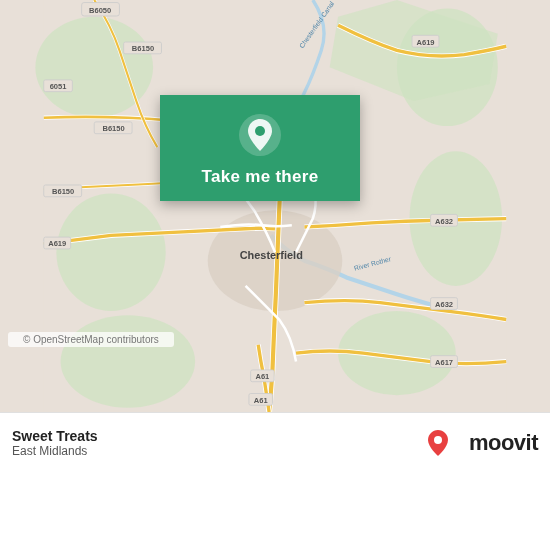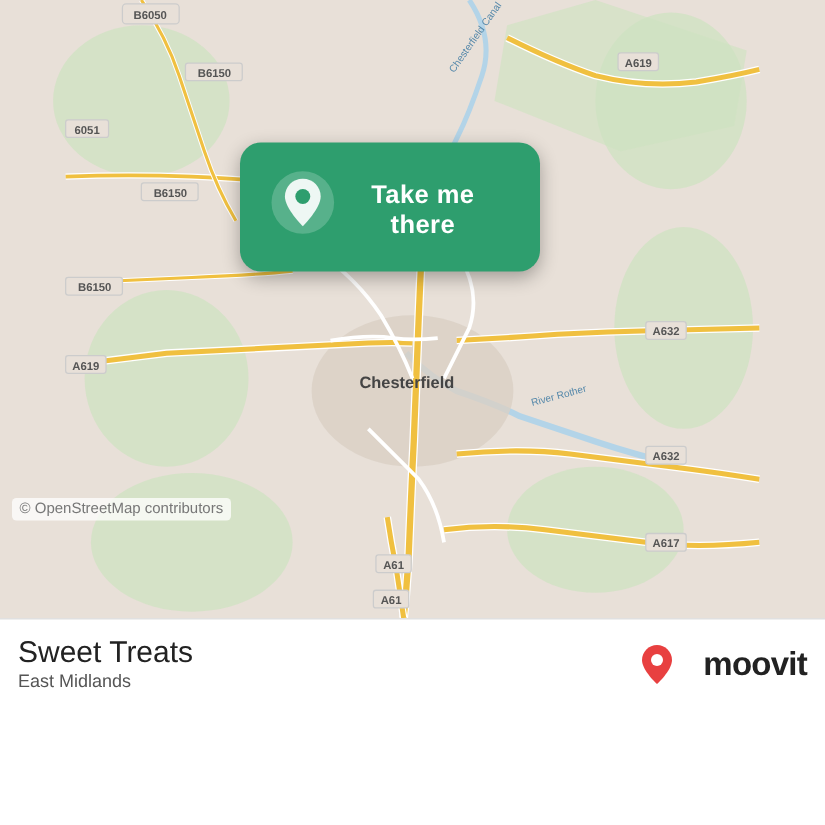--- a/index.html
+++ b/index.html
@@ -26,23 +26,23 @@
       height: 100%;
     }
 
     
     #popup-card {
       position: absolute;
       top: 95px;
       left: 160px;
       width: 200px;
       background: #2e9e6e;
-      border-radius: 14px;
-      display: flex;
-      flex-direction: row;
+      border-radius: 0;
+      display: flex;
+      flex-direction: column;
       align-items: center;
       padding: 18px 20px 14px;
       box-shadow: 0 4px 12px rgba(0,0,0,0.3);
       cursor: pointer;
     }
 
     #pin-icon {
       width: 44px;
       height: 44px;
       margin-bottom: 10px;
@@ -70,38 +70,38 @@
       padding: 0 12px;
       border-top: 1px solid #e0e0e0;
     }
 
     #location-info {
       display: flex;
       flex-direction: column;
     }
 
     #location-name {
-      font-size: 20px;
-      font-weight: normal;
+      font-size: 14px;
+      font-weight: bold;
       color: #222;
     }
 
     #location-region {
       font-size: 12px;
       color: #555;
     }
 
     #osm-credit {
       font-size: 10px;
       color: #777;
       position: absolute;
       bottom: 65px;
       left: 8px;
       background: rgba(255,255,255,0.75);
-      padding: 2px 5px;
+      padding: 2px 15px;
       border-radius: 3px;
     }
 
     #moovit-logo {
       display: flex;
       align-items: center;
       gap: 20px;
     }
 
     #moovit-pin {

